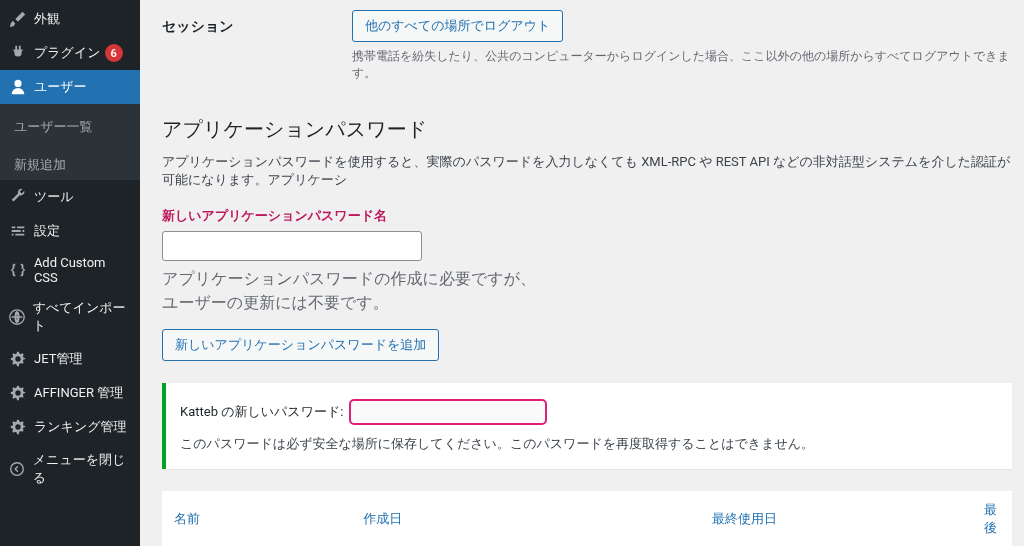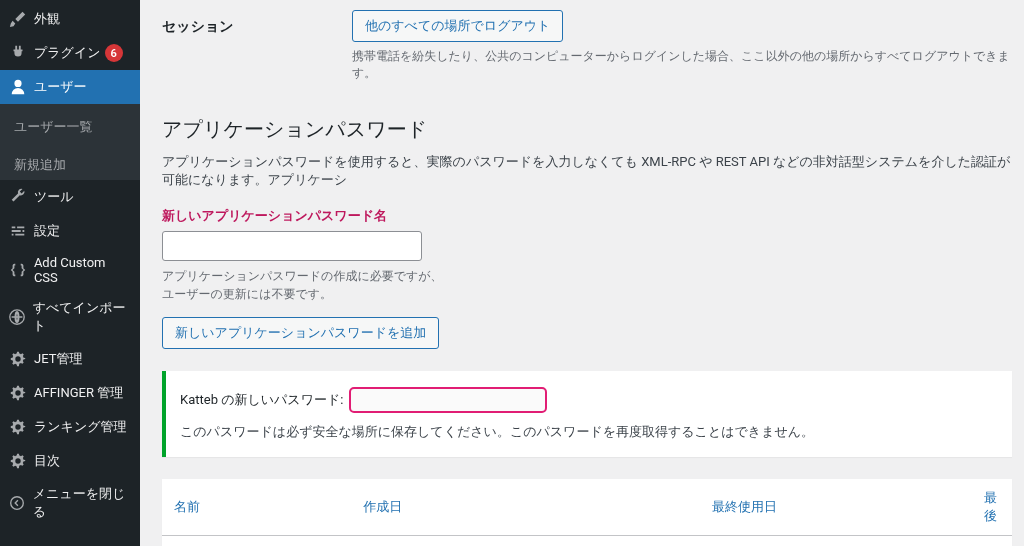--- a/index.html
+++ b/index.html
@@ -18,21 +18,21 @@
     .content { flex: 1; padding: 0 12px 0 22px; background: #f0f0f1; overflow: hidden; }
     .row { display: flex; align-items: flex-start; padding: 10px 0 20px; }
     .row-label { width: 190px; flex-shrink: 0; font-weight: 600; color: #1d2327; font-size: 14px; padding-top: 8px; }
     .row-body {}
     .btn { display: inline-block; padding: 6px 12px; border: 1px solid #2271b1; color: #2271b1; background: #f6f7f7; border-radius: 3px; cursor: pointer; font-size: 13px; }
     .desc { color: #646970; font-size: 12px; margin-top: 6px; }
     h2 { font-size: 20px; font-weight: 500; color: #1d2327; margin: 14px 0 10px; }
     .help { color: #3c434a; font-size: 13px; margin-bottom: 18px; }
     .lbl { font-weight: 600; font-size: 13px; color: #be185d; margin-bottom: 6px; display: block; }
     .input { width: 260px; padding: 6px 8px; border: 1px solid #8c8f94; border-radius: 3px; font-size: 14px; background: #fff; }
-    .hint { color: #646970; font-size: 12px; margin-top: 6px; line-height: 1.5; }
+    .hint { color: #646970; font-size: 16px; margin-top: 6px; line-height: 1.5; }
     .result { border-left: 4px solid #00a32a; background: #fff; padding: 16px 14px; margin-top: 22px; box-shadow: 0 1px 1px rgba(0,0,0,.04); }
     .result-line1 { display: flex; align-items: center; flex-wrap: wrap; font-size: 13px; color: #1d2327; }
     .result-line1 .plabel { margin-right: 4px; }
     .pwbox { display: inline-block; width: 198px; height: 26px; border: 2px solid #e11d74; border-radius: 5px; background: #fafafa; margin-left: 2px; }
     .result p { margin-top: 10px; font-size: 13px; color: #3c434a; }
     table { width: 100%; border-collapse: collapse; margin-top: 22px; background: #fff; box-shadow: 0 1px 1px rgba(0,0,0,.04); }
     th, td { text-align: left; padding: 10px 12px; font-size: 13px; }
     thead th { font-weight: 400; color: #2271b1; border-bottom: 1px solid #c3c4c7; }
     tbody td { color: #50575e; border-top: 1px solid #eee; }
     svg { width: 18px; height: 18px; fill: currentColor; }
@@ -123,28 +123,20 @@
       <span class="ic">
           <svg viewBox="0 0 20 20">
             <path d="M10 7a3 3 0 100 6 3 3 0 000-6zm8 3l-2 .5a6 6 0 01-.7 1.7l1 1.8-1.4 1.4-1.8-1a6 6 0 01-1.7.7L11 18H9l-.5-2a6 6 0 01-1.7-.7l-1.8 1L3.6 15l1-1.8A6 6 0 013.9 11.5L2 11V9l2-.5a6 6 0 01.7-1.7l-1-1.8L5 3.6l1.8 1A6 6 0 018.5 3.9L9 2h2l.5 2a6 6 0 011.7.7l1.8-1L16.4 5l-1 1.8a6 6 0 01.7 1.7L18 9v2z"></path>
           </svg>
         </span>
       <span>ランキング管理</span>
     </div>
     <div class="menu-item">
       <span class="ic">
           <svg viewBox="0 0 20 20">
-            <path d="M10 7a3 3 0 100 6 3 3 0 000-6zm8 3l-2 .5a6 6 0 01-.7 1.7l1 1.8-1.4 1.4-1.8-1a6 6 0 01-1.7.7L11 18H9l-.5-2a6 6 0 01-1.7-.7l-1.8 1L3.6 15l1-1.8A6 6 0 013.9 11.5L2 11V9l2-.5a6 6 0 01.7-1.7l-1-1.8L5 3.6l1.8 1A6 6 0 018.5 3.9L9 2h2l.5 2a6 6 0 011.7.7l1.8-1L16.4 5l-1 1.8a6 6 0 01.7 1.7L18 9v2z"></path>
-          </svg>
-        </span>
-      <span>目次</span>
-    </div>
-    <div class="menu-item">
-      <span class="ic">
-          <svg viewBox="0 0 20 20">
             <circle cx="10" cy="10" r="7" fill="none" stroke="currentColor" stroke-width="1.5"></circle>
             <path d="M11 7l-3 3 3 3" fill="none" stroke="currentColor" stroke-width="1.5"></path>
           </svg>
         </span>
       <span>メニューを閉じる</span>
     </div>
   </div>
 
   <div class="content">
     <div class="row">

